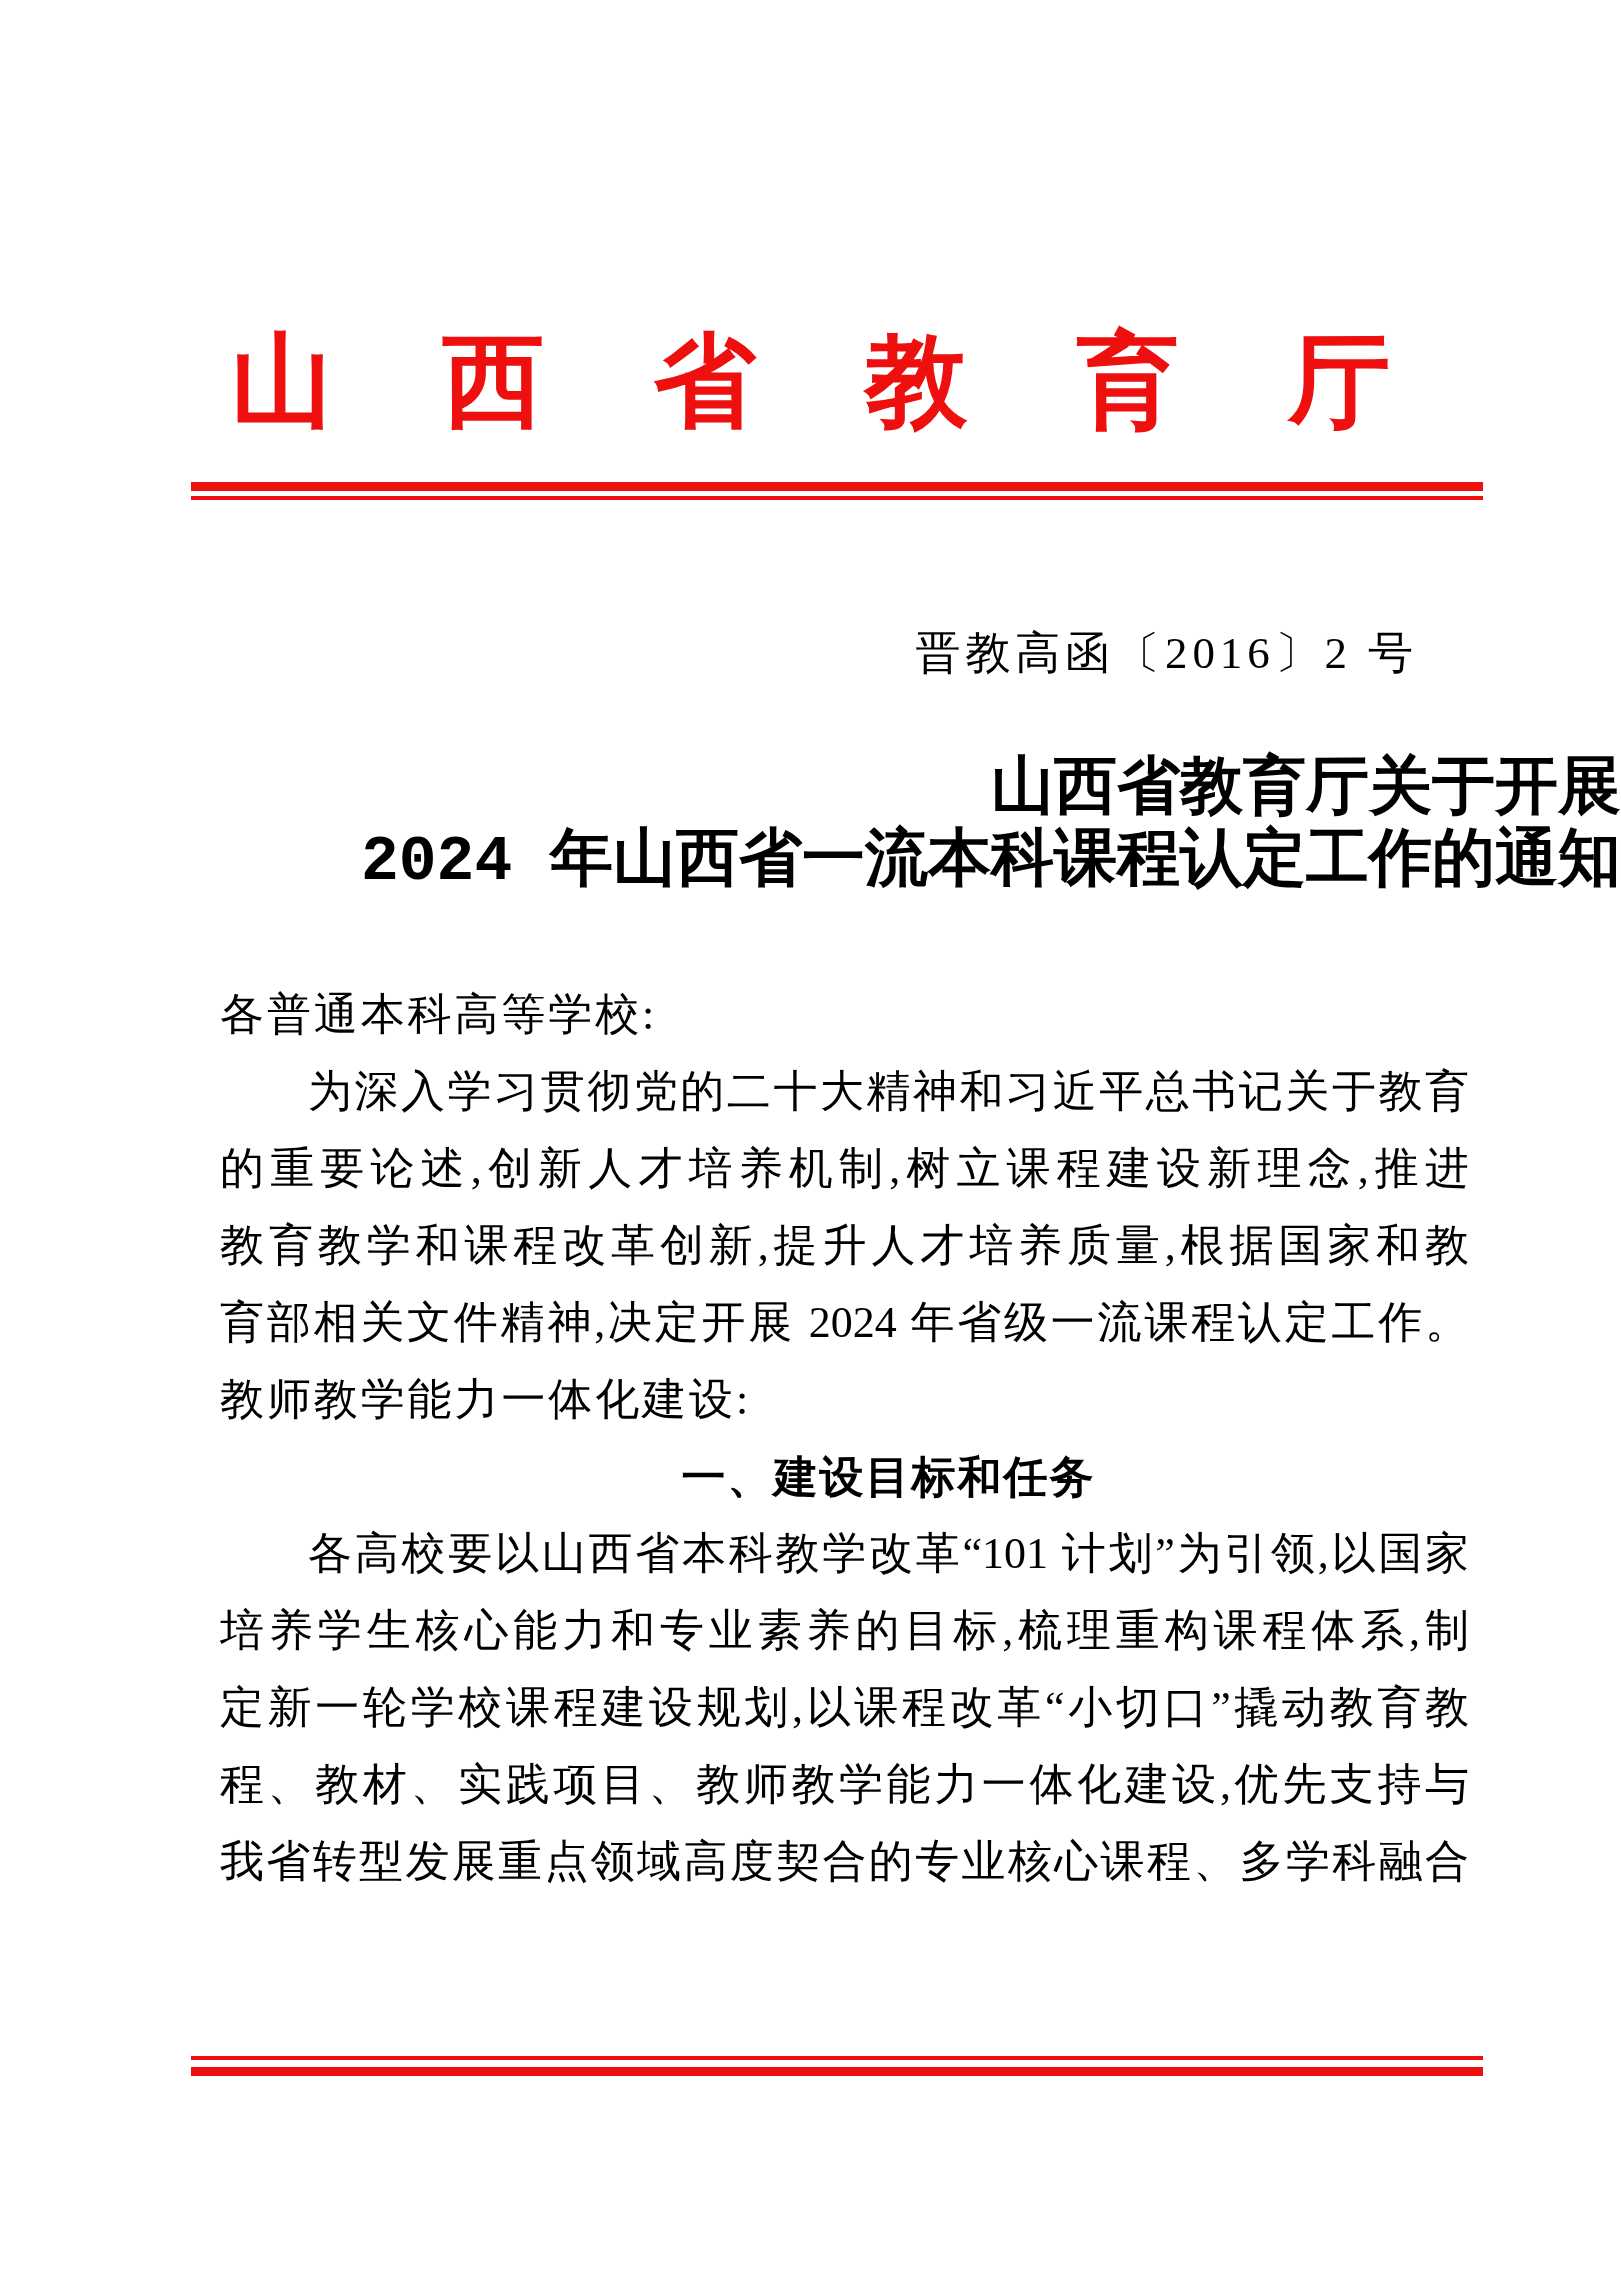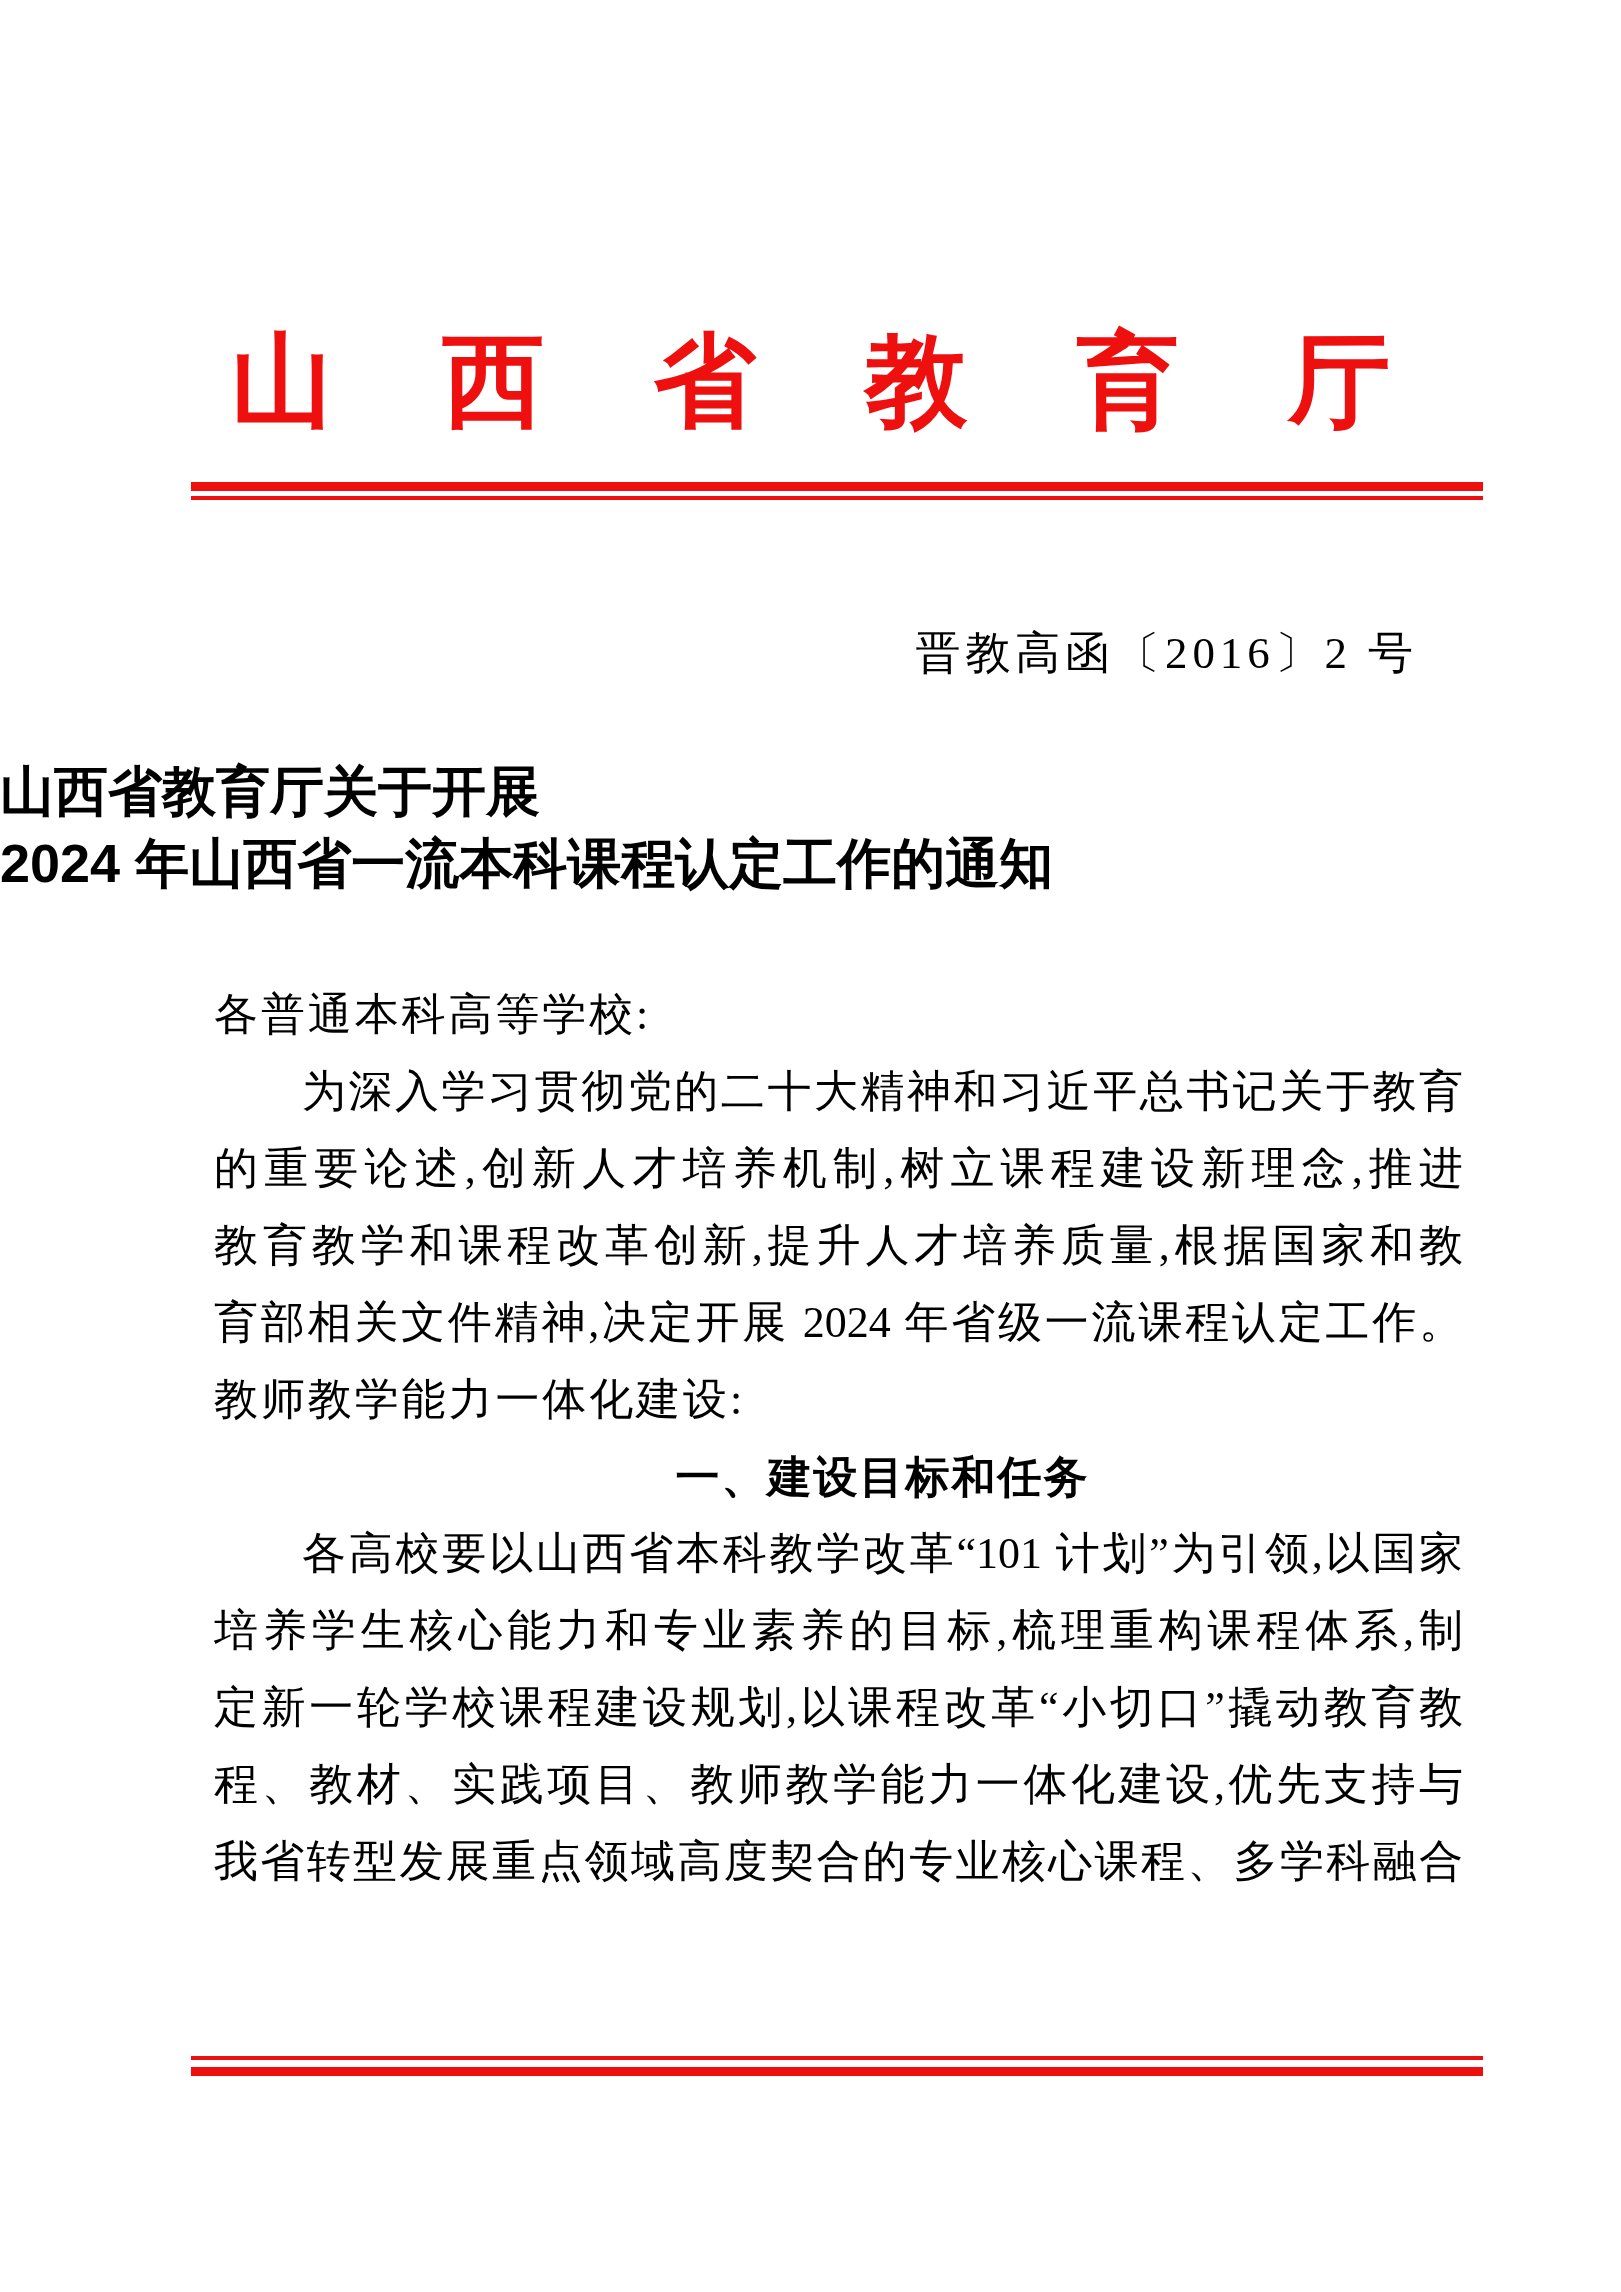--- a/index.html
+++ b/index.html
@@ -52,32 +52,32 @@
     font-family: "Liberation Serif", serif;
     white-space: nowrap;
   }
 
   
   .doc-title {
     position: absolute;
     top: 755px;
     left: 0;
     width: 100%;
-    text-align: left;
+    text-align: right;
     font-weight: bold;
-    font-size: 54px;
+    font-size: 63px;
     line-height: 72px;
-    font-family: Liberation Sans, sans-serif;
+    font-family: Liberation Mono, monospace;
   }
 
   
   .body-text {
     position: absolute;
     top: 976px;
-    left: 214px;
+    left: 220px;
     width: 1249px;
     font-size: 44px;
     line-height: 77px;
     font-family: "Liberation Serif", serif;
   }
   .ln { white-space: nowrap; letter-spacing: 2.9px; }
   .ln.fill {
     white-space: normal;
     letter-spacing: normal;
     text-align: justify;

